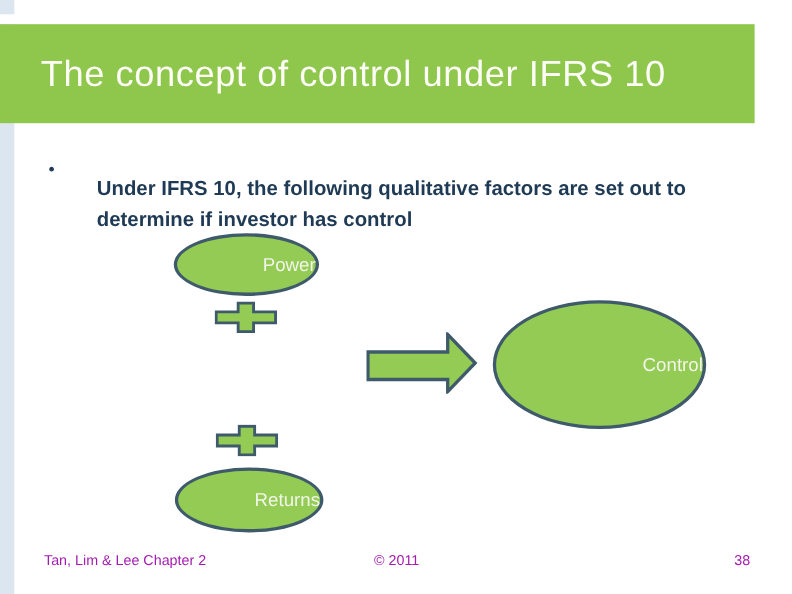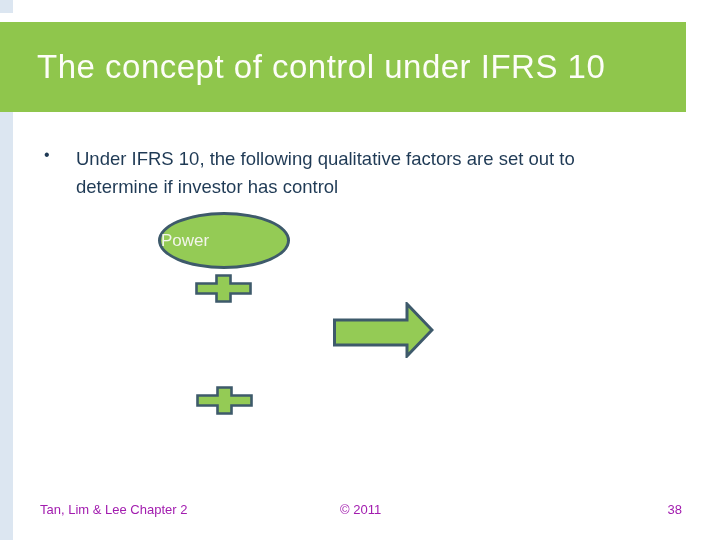--- a/index.html
+++ b/index.html
@@ -48,29 +48,29 @@
     position: absolute; left: 44px; top: 141px;
     width: 600px;
     display: flex;
     color: #1f3a55;
     font-size: 18.5px; line-height: 28px;
   }
   .bullet-dot {
     width: 28px; flex: 0 0 28px;
     font-size: 16px; line-height: 28px;
   }
-  .bullet-block p { margin: 4px; width: 585px; }
+  .bullet-block p { margin: 16px; width: 585px; font-weight: bold; }
 
   
   .ellipse {
     position: absolute;
     border-radius: 50%;
     background: #94cb55;
     border: 3px solid #3e5a6b;
-    display: flex; align-items: center; justify-content: flex-start;
+    display: flex; align-items: center; justify-content: flex-end;
     color: #f2f5ea; font-size: 17px;
     box-sizing: border-box;
   }
   .ellipse-power   { left: 158px; top: 212px; width: 132px; height: 57px; }
   .ellipse-ability { left: 156px; top: 318px; width: 132px; height: 60px; }
   .ellipse-returns { left: 159px; top: 425px; width: 135px; height: 59px; }
   .ellipse-control { left: 448px; top: 273px; width: 194px; height: 117px; }
 
   .plus-svg  { position: absolute; width: 57px; height: 29px; }
   .plus-1    { left: 195px; top: 274px; }
@@ -110,25 +110,31 @@
 
   <svg class="plus-svg plus-1" viewBox="0 0 57 29" xmlns="http://www.w3.org/2000/svg">
     <path d="M21.5,1.5 L35.5,1.5 L35.5,9.5 L55.5,9.5 L55.5,19.5 L35.5,19.5 L35.5,27.5 L21.5,27.5 L21.5,19.5 L1.5,19.5 L1.5,9.5 L21.5,9.5 Z" fill="#94cb55" stroke="#3e5a6b" stroke-width="2.6"></path>
   </svg>
 
 
   <svg class="plus-svg plus-2" viewBox="0 0 57 29" xmlns="http://www.w3.org/2000/svg">
     <path d="M21.5,1.5 L35.5,1.5 L35.5,9.5 L55.5,9.5 L55.5,19.5 L35.5,19.5 L35.5,27.5 L21.5,27.5 L21.5,19.5 L1.5,19.5 L1.5,9.5 L21.5,9.5 Z" fill="#94cb55" stroke="#3e5a6b" stroke-width="2.6"></path>
   </svg>
 
+  <div class="ellipse ellipse-returns">
+    <span>Returns</span>
+  </div>
 
   <svg class="arrow-svg" viewBox="0 0 101 56" xmlns="http://www.w3.org/2000/svg">
     <path d="M1.5,18 L74,18 L74,2 L99,28 L74,54 L74,43 L1.5,43 Z" fill="#94cb55" stroke="#3e5a6b" stroke-width="3"></path>
   </svg>
 
+  <div class="ellipse ellipse-control">
+    <span>Control</span>
+  </div>
 
   <footer class="footer">
     <span class="footer-left">Tan, Lim &amp; Lee Chapter 2</span>
     <span class="footer-center">© 2011</span>
     <span class="footer-page">38</span>
   </footer>
 
 </div>
 
 </body></html>

